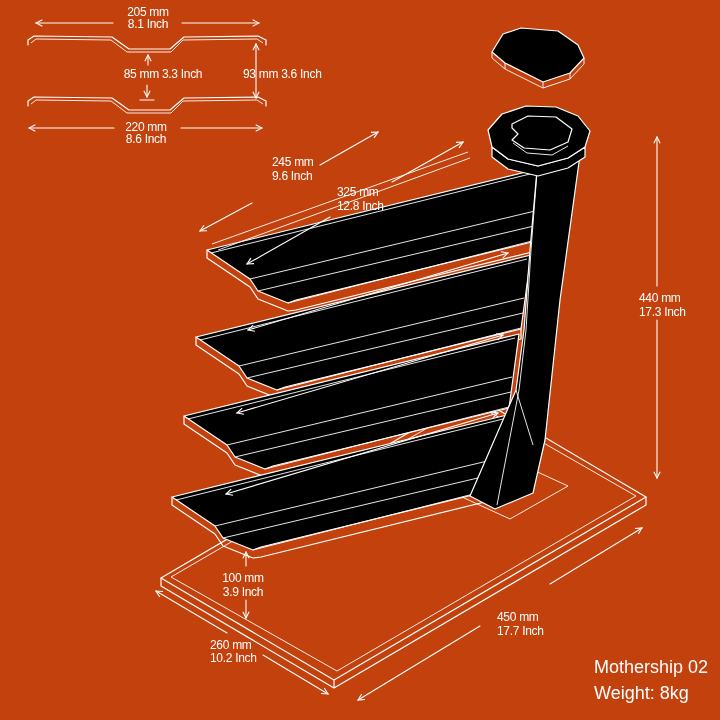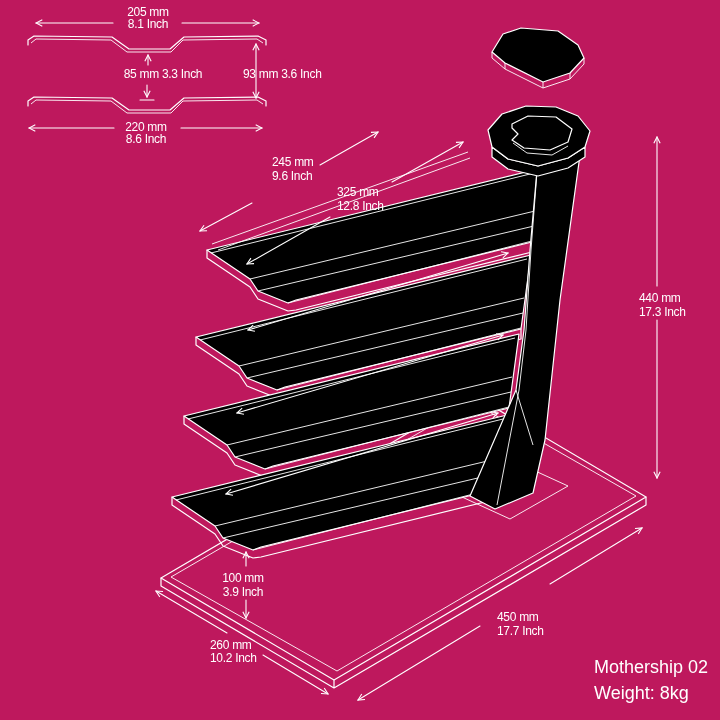--- a/index.html
+++ b/index.html
@@ -1,16 +1,16 @@
 <!DOCTYPE html>
 <html><head>
 <meta charset="utf-8">
 <style>
   html,body{margin:0;padding:0;background:#000;}
-  .stage{position:relative;width:720px;height:720px;background:#be185d;overflow:hidden;
+  .stage{position:relative;width:720px;height:720px;background:#c2410c;overflow:hidden;
          font-family:"Liberation Sans",sans-serif;}
   svg{display:block;}
   .ln{stroke:#fff;stroke-width:1.2;fill:none;stroke-linejoin:round;stroke-linecap:round;}
   .fillb{fill:#000;stroke:#fff;stroke-width:1.2;stroke-linejoin:round;}
   .thin{stroke:#fff;stroke-width:0.9;fill:none;}
   .dim{stroke:#fff;stroke-width:1.1;fill:none;stroke-linecap:round;}
   text{fill:#fff;letter-spacing:-0.3px;}
   .dimtxt{font-size:12px;font-weight:500;}
   .bigtxt{font-size:18px;font-weight:400;letter-spacing:0px;}
 </style>

